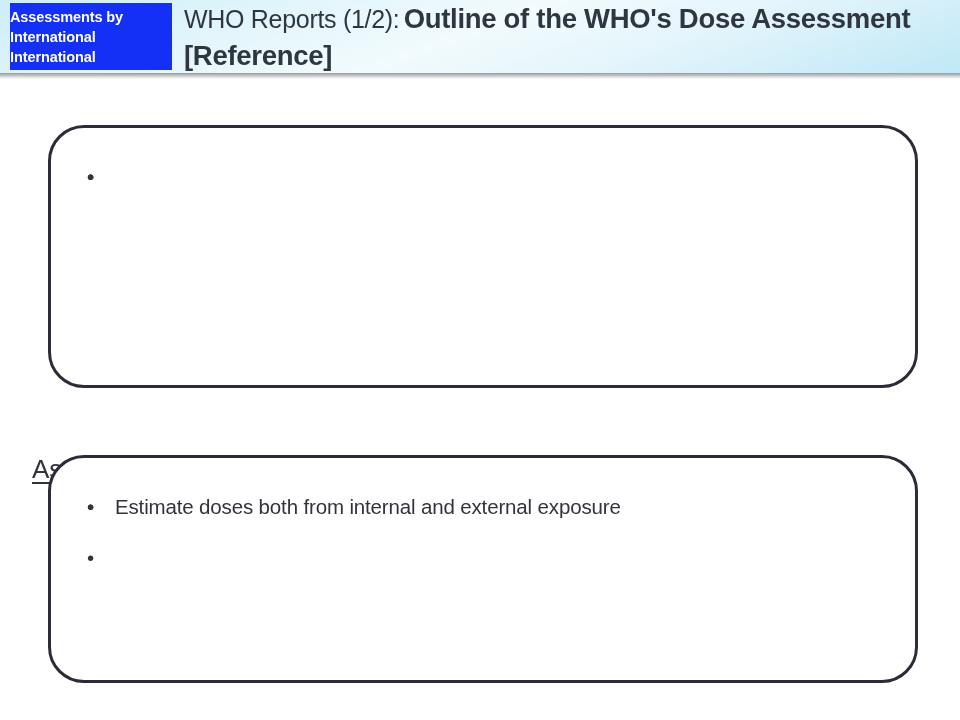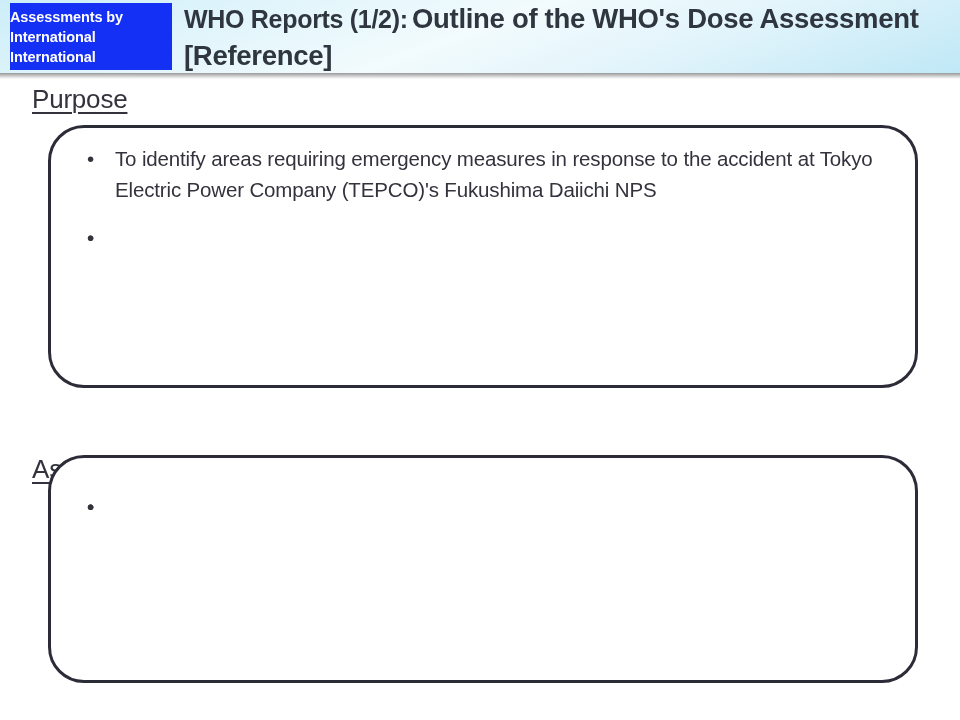--- a/index.html
+++ b/index.html
@@ -62,21 +62,21 @@
     left: 184px;
     top: 2px;
     width: 760px;
     color: #2f3640;
     line-height: 33px;
     font-weight: bold;
     letter-spacing: -0.3px;
   }
   #header-title .title-prefix {
     font-size: 25px;
-    font-weight: bold;
+    font-weight: normal;
   }
   #header-title .title-main {
     font-size: 27.5px;
     font-weight: bold;
   }
 
   
   #slide-body {
     position: absolute;
     left: 0;
@@ -160,46 +160,45 @@
   <div id="header-title">
     <span class="title-prefix">WHO Reports (1/2):</span>
     <span class="title-main">Outline of the WHO's Dose Assessment [Reference]</span>
   </div>
 
 </div>
 <div id="header-shadow"></div>
 
 <div id="slide-body">
 
-  <div class="section-heading" id="heading-purpose">Purpose</div>
 
   <div class="bullet-box" id="box-purpose">
     <ul class="bullet-list">
       <li class="bullet-item">
         <span class="bullet-dot">•</span>
-        <span>To identify areas requiring emergency measures in response to the accident at Tokyo Electric Power Company (TEPCO)'s Fukushima Daiichi NPS</span>
       </li>
       <li class="bullet-item">
         <span class="bullet-dot">•</span>
       </li>
       <li class="bullet-item">
         <span class="bullet-dot">•</span>
       </li>
     </ul>
   </div>
 
   <div class="section-heading" id="heading-method">Assessment method</div>
 
   <div class="bullet-box" id="box-method">
     <ul class="bullet-list">
       <li class="bullet-item">
         <span class="bullet-dot">•</span>
       </li>
       <li class="bullet-item">
         <span class="bullet-dot">•</span>
+        <span>Estimate doses both from internal and external exposure</span>
       </li>
       <li class="bullet-item">
         <span class="bullet-dot">•</span>
       </li>
     </ul>
   </div>
 
 </div>
 
 </body></html>

